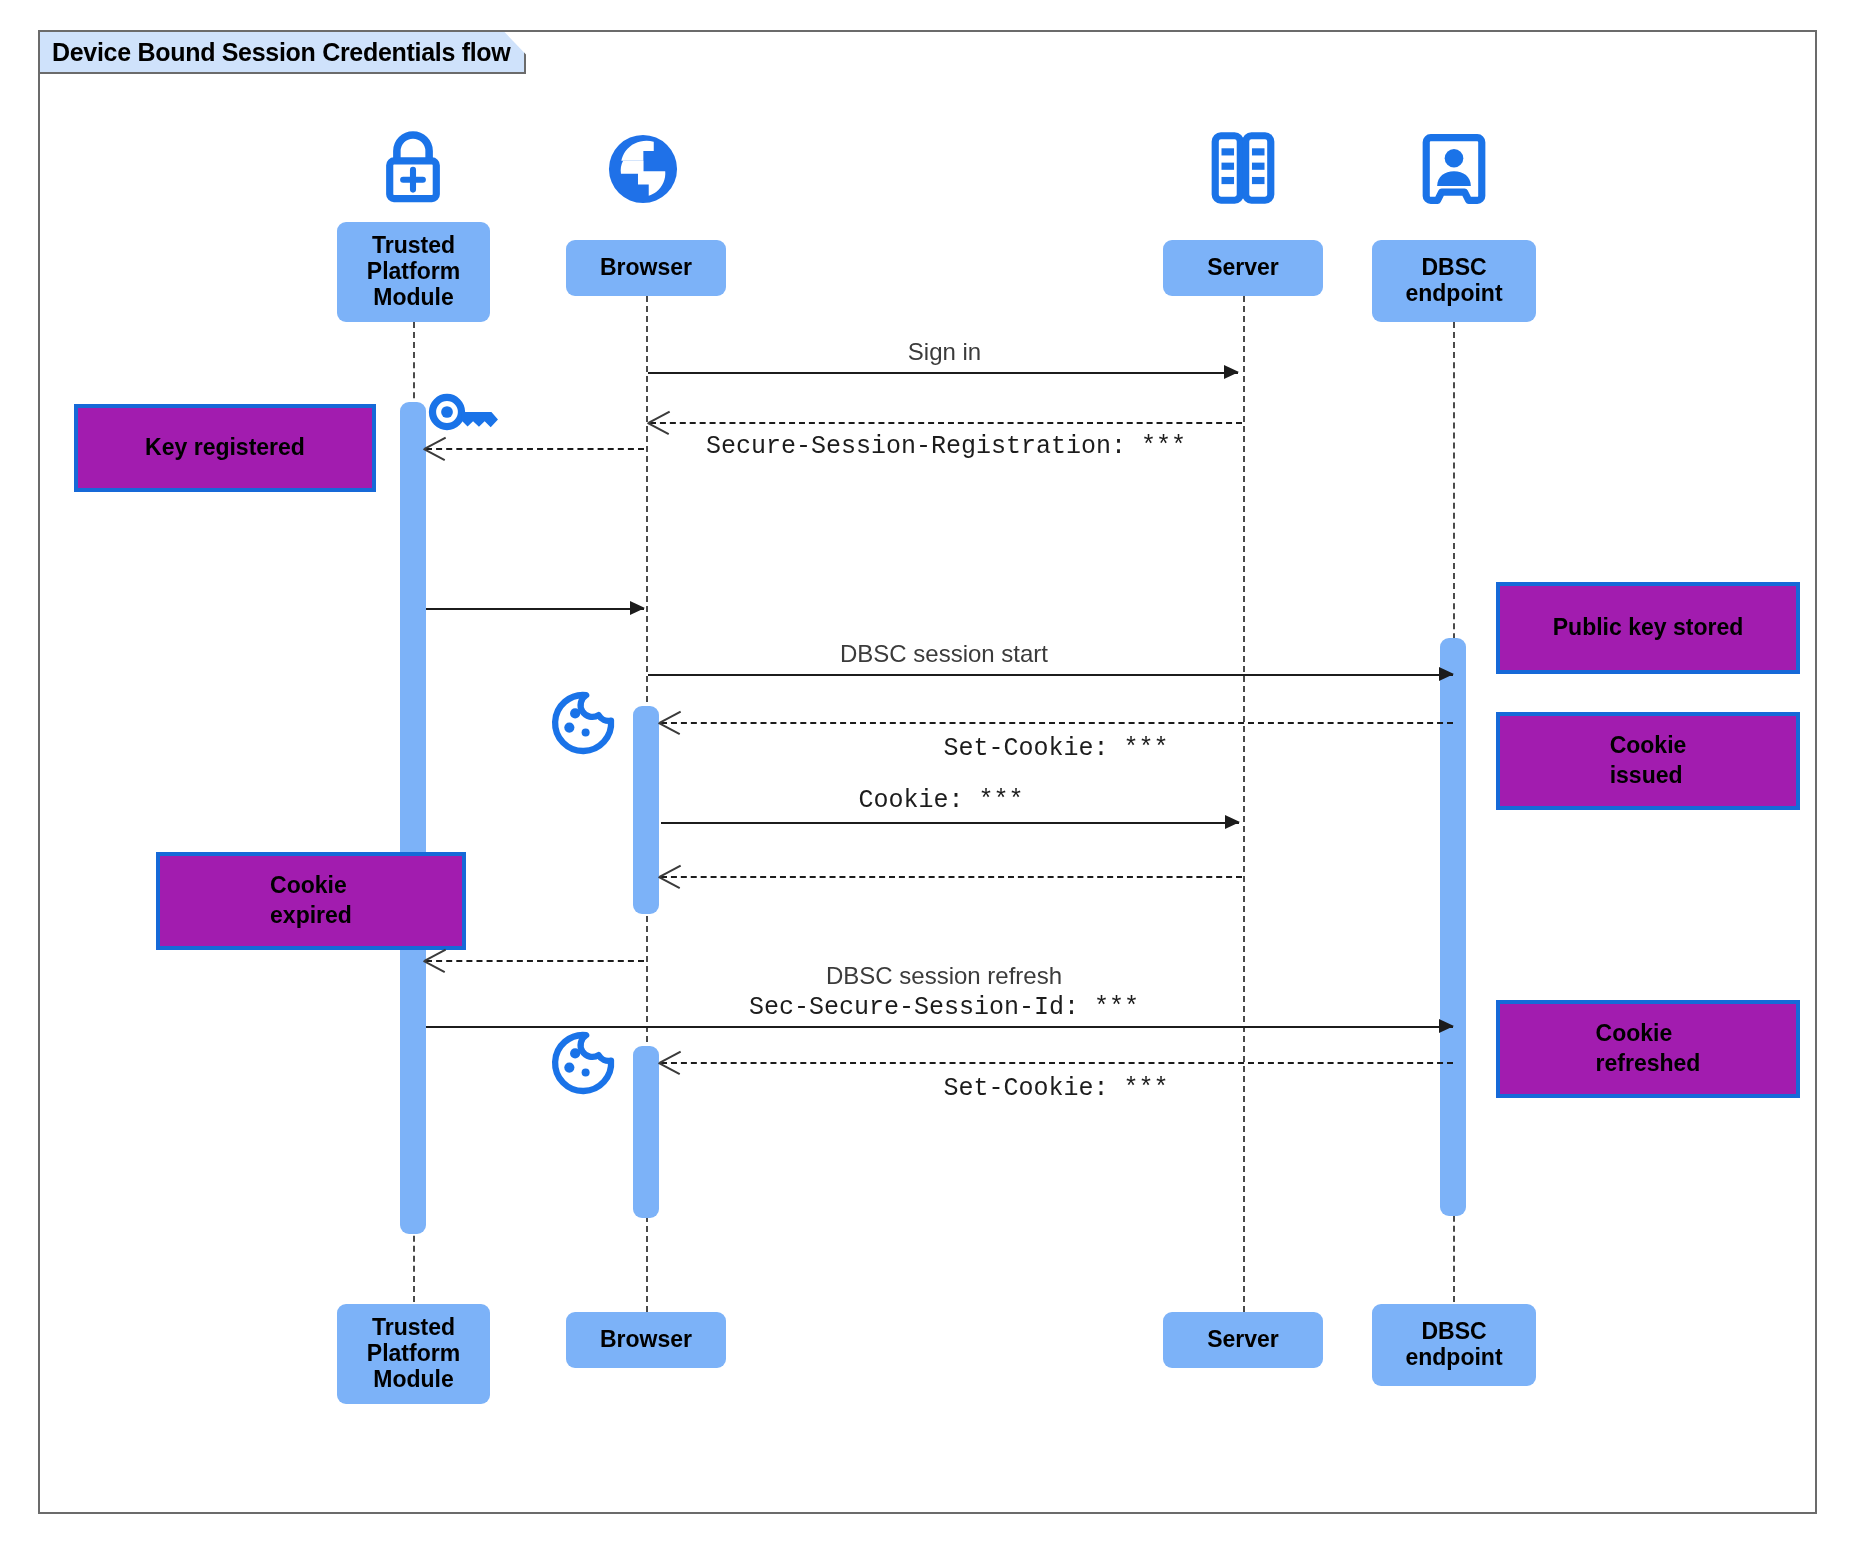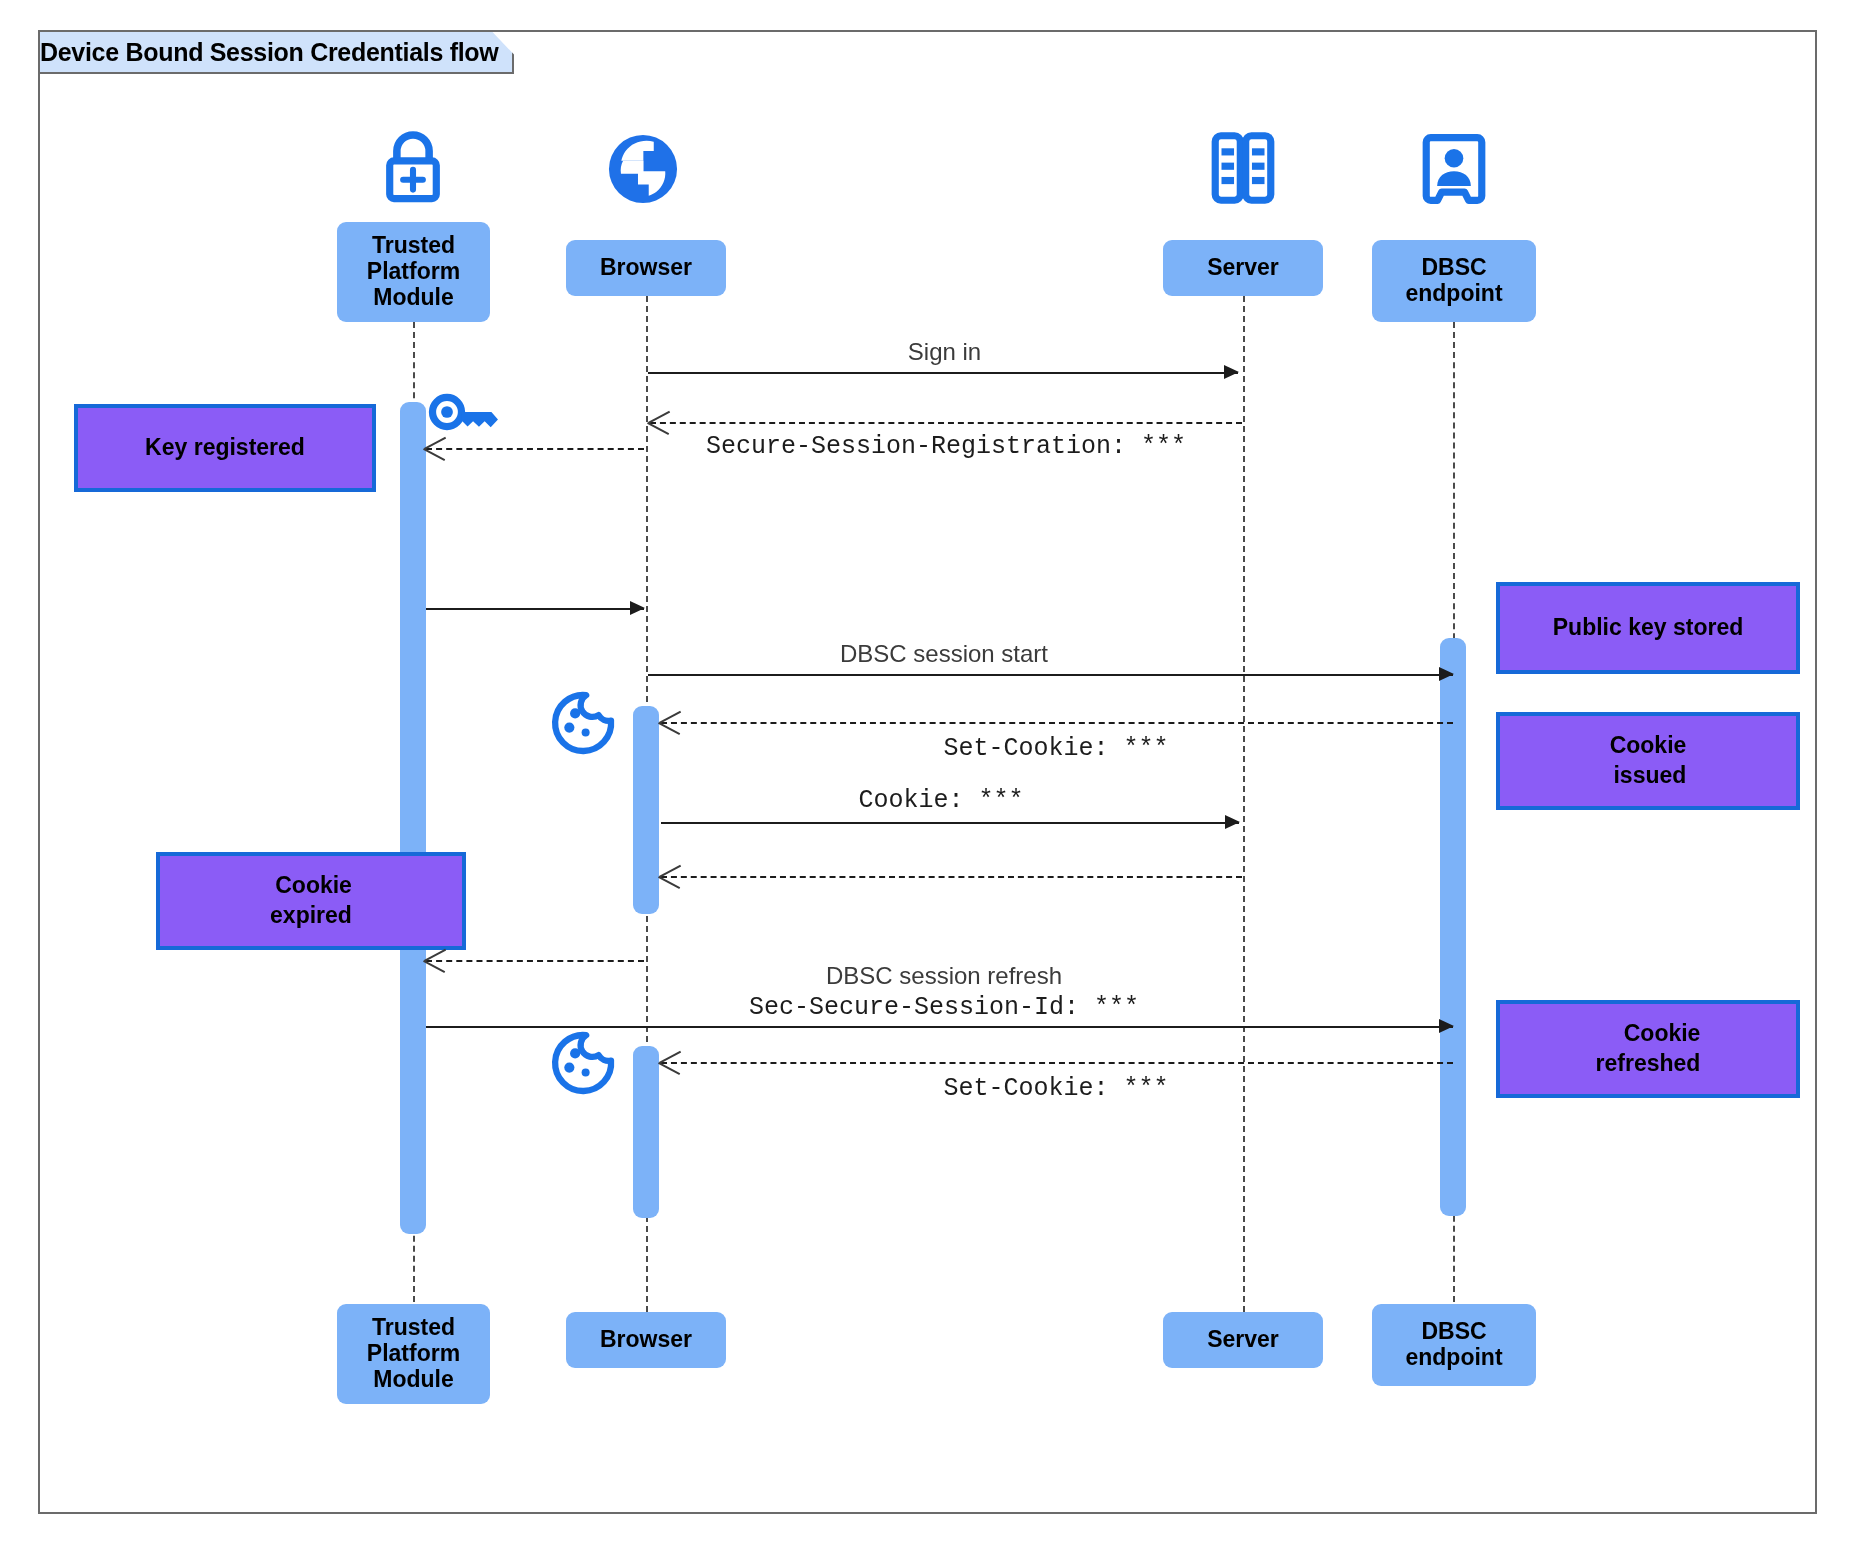--- a/index.html
+++ b/index.html
@@ -6,40 +6,40 @@
   body{font-family:"Liberation Sans",sans-serif;}
   #stage{position:relative;width:1859px;height:1546px;background:#ffffff;overflow:hidden;}
 
   
   .frame{position:absolute;left:38px;top:30px;width:1779px;height:1484px;
          border:2px solid #6b6b6b;background:#ffffff;box-sizing:border-box;}
 
   
   .title-tab{position:absolute;left:40px;top:32px;height:42px;
              background:#cfe2fb;border:2px solid #6b6b6b;border-top:none;border-left:none;
-             box-sizing:border-box;display:flex;align-items:center;padding:0 14px 0 0;
+             box-sizing:border-box;display:flex;align-items:center;padding:0 14px 0 12px;
              clip-path:polygon(0 0,calc(100% - 22px) 0,100% 55%,100% 100%,0 100%);}
   .title-tab span{font-size:25px;font-weight:bold;color:#000;white-space:nowrap;
                   letter-spacing:-0.3px;}
 
   
   .lifeline{position:absolute;width:0;border-left:2px dashed #4a4a4a;}
 
   
   .pbox{position:absolute;background:#7cb2f8;border-radius:9px;display:flex;
         align-items:center;justify-content:center;text-align:center;
         font-weight:bold;color:#000;font-size:23px;line-height:1.12;
         box-sizing:border-box;padding:5px 10px;}
 
   
   .act{position:absolute;background:#7cb2f8;border-radius:9px;}
 
   
-  .note{position:absolute;background:#8b5cf6;border:4px solid #1669d8;
-        display:flex;align-items:center;justify-content:center;text-align:right;
+  .note{position:absolute;background:#a21caf;border:4px solid #1669d8;
+        display:flex;align-items:center;justify-content:center;text-align:left;
         font-weight:bold;color:#000;font-size:23px;line-height:1.3;
         box-sizing:border-box;padding:4px 8px;}
 
   
   .msg{position:absolute;height:0;}
   .msg .line{position:absolute;left:0;top:0;width:100%;height:0;
              border-top:2px solid #1c1c1c;}
   .msg.dash .line{border-top:2px dashed #1c1c1c;}
   .msg .headR{position:absolute;right:-1px;top:-7px;width:0;height:0;
               border-top:7px solid transparent;border-bottom:7px solid transparent;

